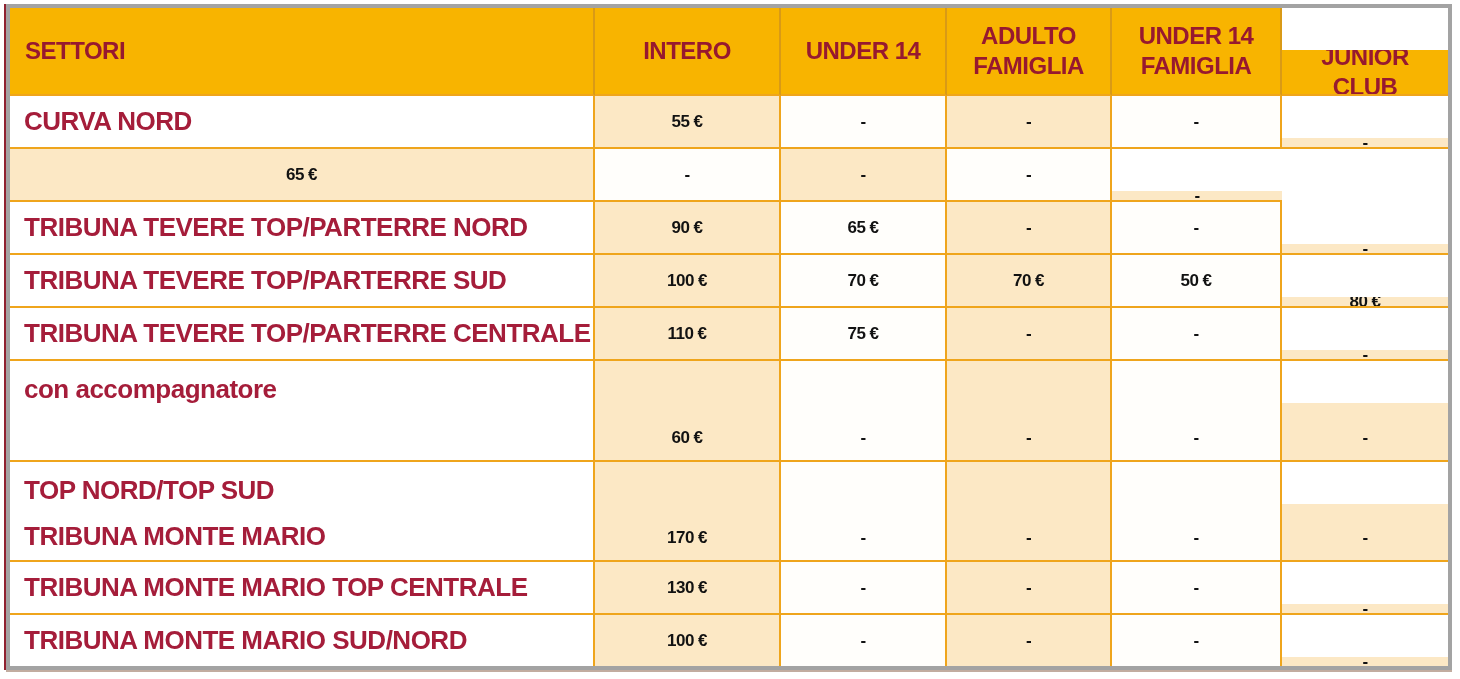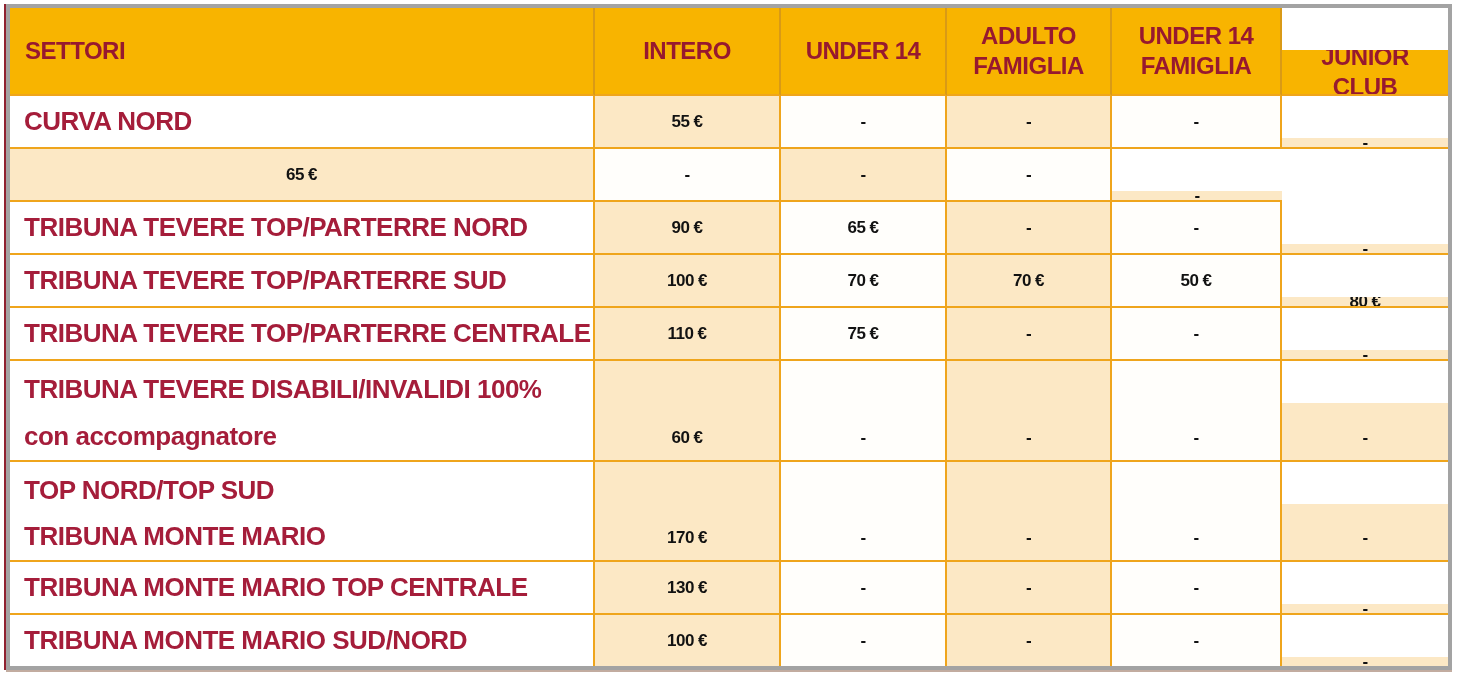--- a/index.html
+++ b/index.html
@@ -165,21 +165,20 @@
         </div>
       <div class="cell c2 price-cell">110 €</div>
       <div class="cell c3 price-cell">75 €</div>
       <div class="cell c4 price-cell">-</div>
       <div class="cell c5 price-cell">-</div>
       <div class="cell c6 price-cell">-</div>
     </div>
 
     <div class="row h-double">
       <div class="cell c1 label-cell">
-        <span>TRIBUNA TEVERE DISABILI/INVALIDI 100%</span>
         <span>con accompagnatore</span>
       </div>
       <div class="cell c2 price-cell">60 €</div>
       <div class="cell c3 price-cell">-</div>
       <div class="cell c4 price-cell">-</div>
       <div class="cell c5 price-cell">-</div>
       <div class="cell c6 price-cell">-</div>
     </div>
 
     <div class="row h-double">

